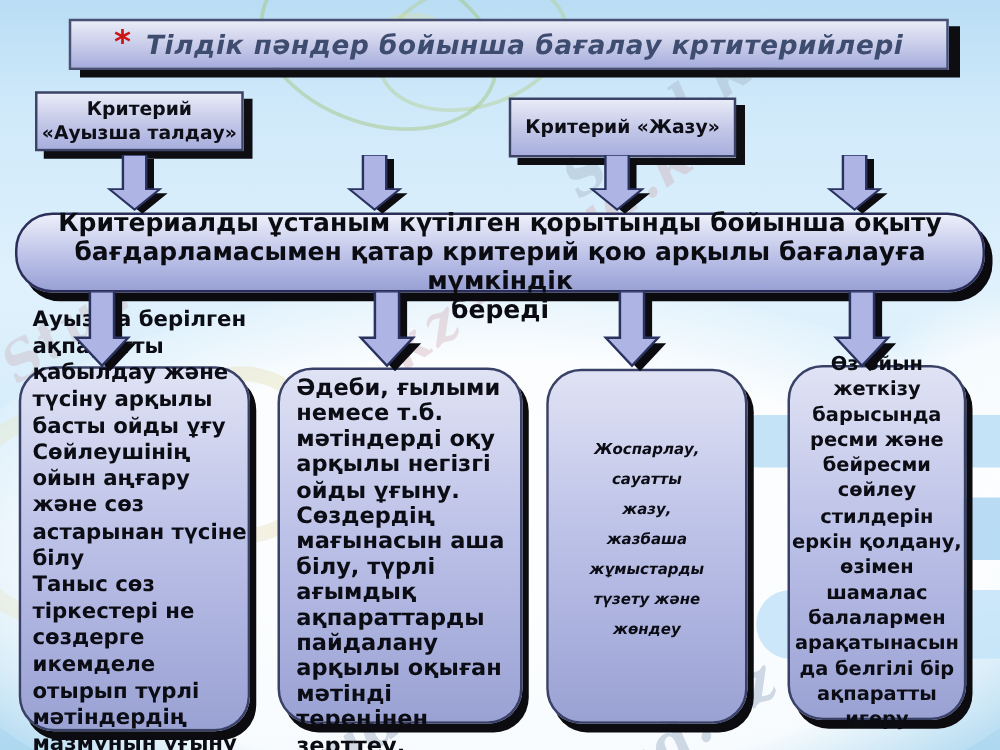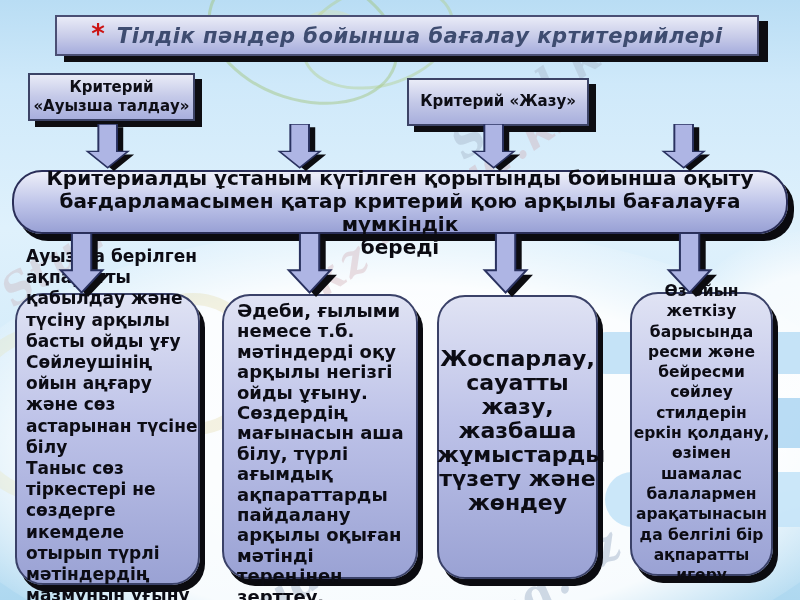--- a/index.html
+++ b/index.html
@@ -84,21 +84,21 @@
   }
   .dbox.d1{left:15px;top:293px;width:185px;height:292px;}
   .dbox.d2{left:222px;top:294px;width:196px;height:285px;}
   .dbox.d3{left:437px;top:295px;width:161px;height:284px;}
   .dbox.d4{left:630px;top:292px;width:143px;height:284px;}
   .dtext{
     position:absolute;z-index:5;font-weight:bold;color:#0c0c14;white-space:pre-line;
   }
   .dtext.t1{left:26px;top:246px;width:178px;font-size:17px;line-height:21.2px;text-align:left;}
   .dtext.t2{left:237px;top:301px;width:180px;font-size:18px;line-height:20.4px;text-align:left;}
-  .dtext.t3{left:437px;top:347px;width:161px;font-size:22px;line-height:24px;text-align:center;}
+  .dtext.t3{left:437px;top:347px;width:161px;font-size:12px;line-height:24px;text-align:center;font-style:italic;}
   .dtext.t4{left:628px;top:281px;width:147px;font-size:15.5px;line-height:20.3px;text-align:center;}
   
   .arrow{position:absolute;z-index:6;}
   .arrow svg{display:block;width:100%;height:100%;}
   .arrow.topA{top:124px;width:56px;height:47px;}
   .arrow.botA{top:233px;width:58px;height:64px;}
   .ta1{left:82px;} .ta2{left:274px;} .ta3{left:468px;} .ta4{left:658px;}
   .ba1{left:55px;} .ba2{left:283px;} .ba3{left:479px;} .ba4{left:663px;}
 </style>
 </head>

